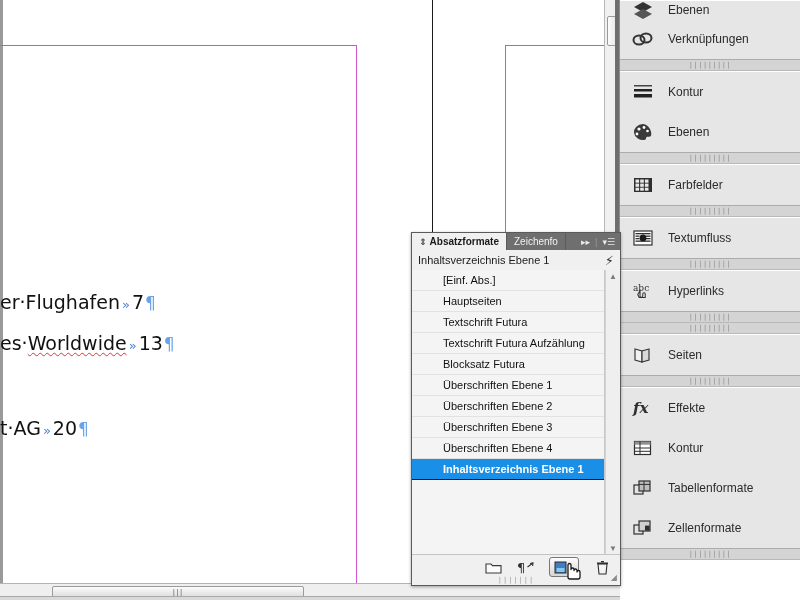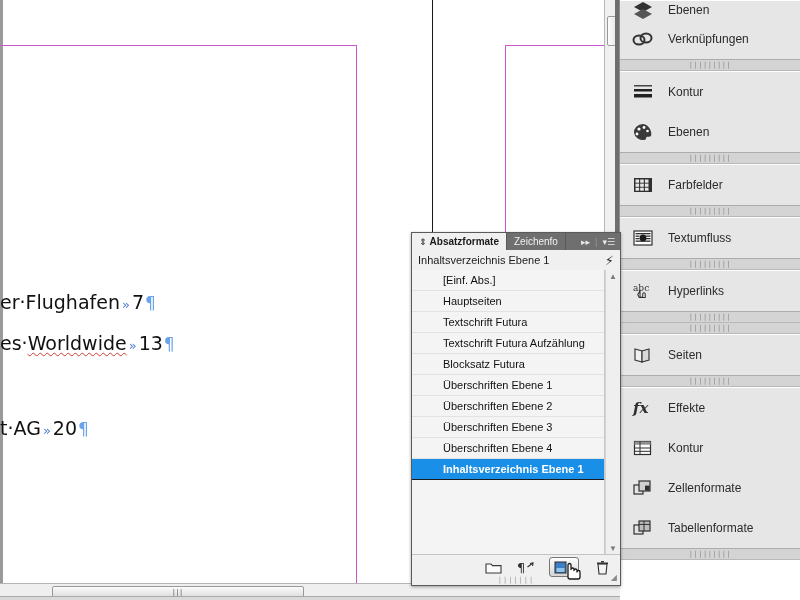--- a/index.html
+++ b/index.html
@@ -290,36 +290,36 @@
           <line x1="2.5" y1="9" x2="18.5" y2="9" stroke="#2f2f2f" stroke-width="1"></line>
           <line x1="2.5" y1="12.3" x2="18.5" y2="12.3" stroke="#2f2f2f" stroke-width="1"></line>
         </svg>
       </span>
       <span class="lbl">Kontur</span>
     </div>
     <div class="dock-item">
       <span class="ico">
         <svg width="22" height="18" viewBox="0 0 22 18">
           <rect x="2" y="6" width="9" height="9" fill="#e4e4e4" stroke="#2f2f2f" stroke-width="1.2"></rect>
-          <rect x="7" y="2" width="11" height="10" fill="#d0d0d0" stroke="#2f2f2f" stroke-width="1.2"></rect>
-          <rect x="13" y="6.6" width="4.6" height="5" fill="#2f2f2f"></rect>
-        </svg>
-      </span>
-      <span class="lbl">Zellenformate</span>
-    </div>
-    <div class="dock-item">
-      <span class="ico">
-        <svg width="22" height="18" viewBox="0 0 22 18">
-          <rect x="2" y="6" width="9" height="9" fill="#e4e4e4" stroke="#2f2f2f" stroke-width="1.2"></rect>
           <rect x="7" y="2" width="11" height="10" fill="#bdbdbd" stroke="#2f2f2f" stroke-width="1.2"></rect>
           <line x1="7" y1="5.4" x2="18" y2="5.4" stroke="#2f2f2f" stroke-width="1"></line>
           <line x1="12" y1="2" x2="12" y2="12" stroke="#2f2f2f" stroke-width="1"></line>
         </svg>
       </span>
       <span class="lbl">Tabellenformate</span>
+    </div>
+    <div class="dock-item">
+      <span class="ico">
+        <svg width="22" height="18" viewBox="0 0 22 18">
+          <rect x="2" y="6" width="9" height="9" fill="#e4e4e4" stroke="#2f2f2f" stroke-width="1.2"></rect>
+          <rect x="7" y="2" width="11" height="10" fill="#d0d0d0" stroke="#2f2f2f" stroke-width="1.2"></rect>
+          <rect x="13" y="6.6" width="4.6" height="5" fill="#2f2f2f"></rect>
+        </svg>
+      </span>
+      <span class="lbl">Zellenformate</span>
     </div>
   </div>
 
   <div class="dock-grip">
       <span>|||||||||</span>
     </div>
 
 </div>
 
 <div id="panel">

